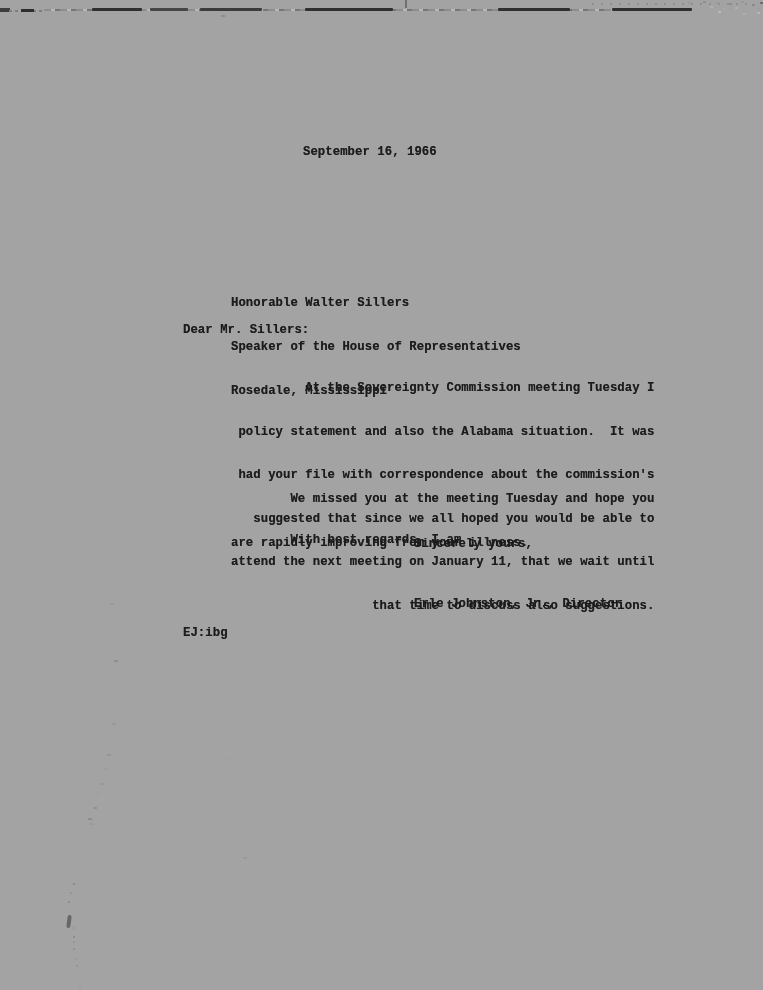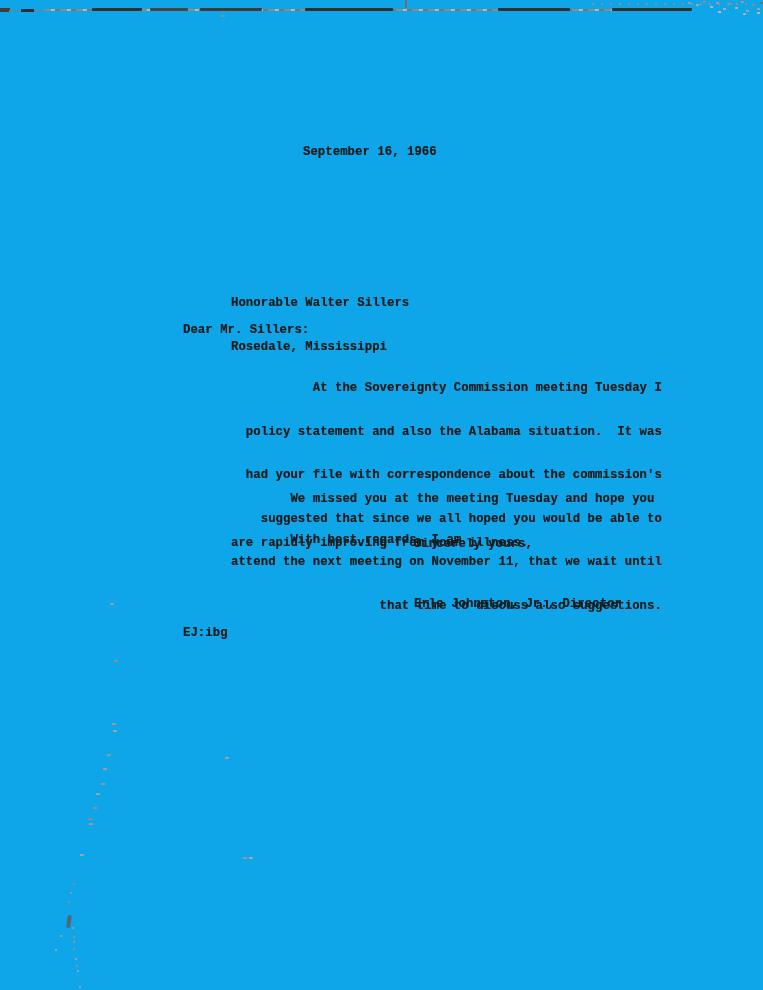--- a/index.html
+++ b/index.html
@@ -4,21 +4,21 @@
 <style>
   html, body {
     margin: 0;
     padding: 0;
     background: #e8e8e8;
   }
   .page {
     position: relative;
     width: 763px;
     height: 990px;
-    background: #0ea5e9;
+    background: #a3a3a3;
     overflow: hidden;
     font-family: "Liberation Mono", "DejaVu Sans Mono", monospace;
   }
   
   .tw {
     position: absolute;
     font-size: 12.3px;
     font-weight: 700;
     color: #1c1c1c;
     letter-spacing: 0.05px;
@@ -100,31 +100,32 @@
     <div class="artifact te-seg s6"></div>
     <div class="artifact te-dots-above"></div>
     <div class="artifact te-tick"></div>
     <div class="artifact te-speck-right"></div>
   </div>
 
   <div class="tw date-line">September 16, 1966</div>
 
   <div class="tw recipient-block">
     <div>Honorable Walter Sillers</div>
+    <div>Speaker of the House of Representatives</div>
     <div>Rosedale, Mississippi</div>
   </div>
 
   <div class="tw salutation-line">Dear Mr. Sillers:</div>
 
   <div class="tw para-1">
     <div>        At the Sovereignty Commission meeting Tuesday I</div>
     <div>policy statement and also the Alabama situation.  It was</div>
     <div>had your file with correspondence about the commission's</div>
     <div>suggested that since we all hoped you would be able to</div>
-    <div>attend the next meeting on November 11, that we wait until</div>
+    <div>attend the next meeting on January 11, that we wait until</div>
     <div>that time to discuss also suggestions.</div>
   </div>
 
   <div class="tw para-2">
     <div>        We missed you at the meeting Tuesday and hope you</div>
     <div>are rapidly improving from your illness.</div>
   </div>
 
   <div class="tw para-3">
     <div>        With best regards, I am</div>

